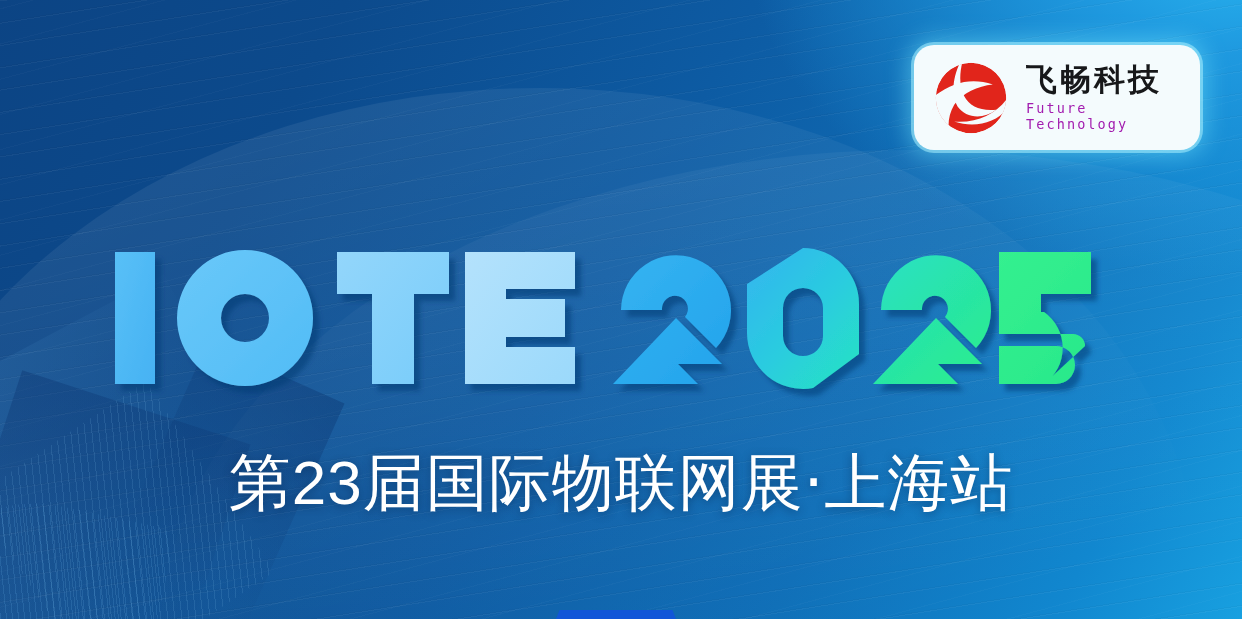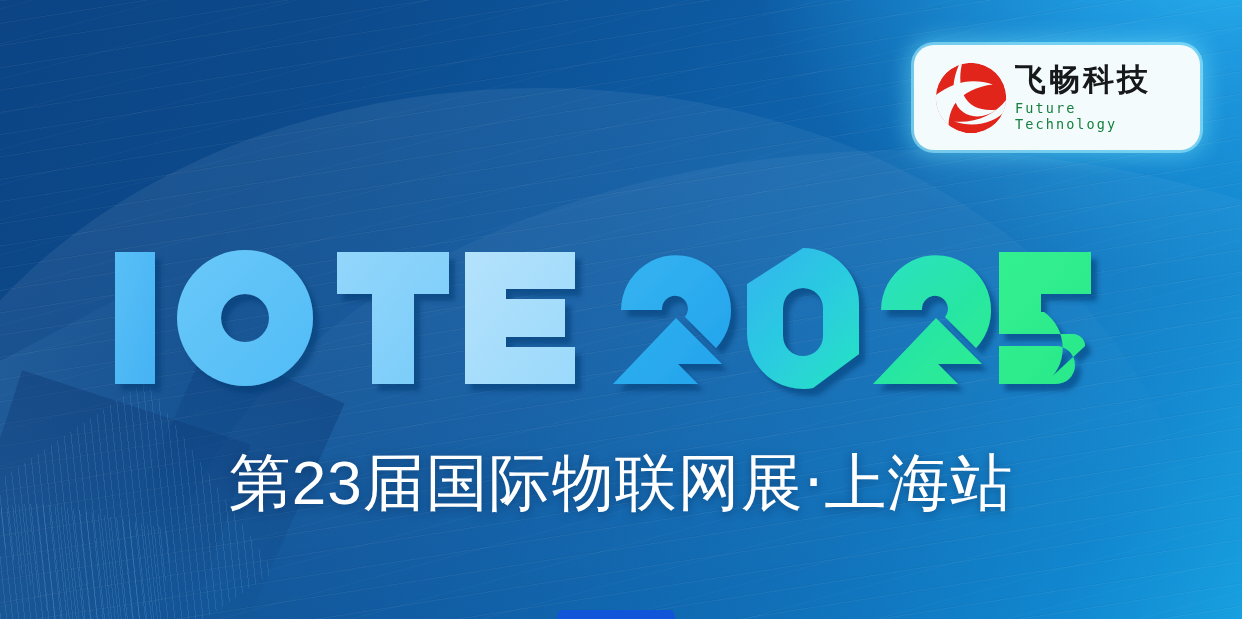--- a/index.html
+++ b/index.html
@@ -98,28 +98,28 @@
   .logo-card{
     position:absolute;right:42px;top:45px;
     width:286px;height:105px;
     background:#f4fbfd;
     border-radius:20px;
     box-shadow:0 0 0 3px rgba(170,240,255,.55), 0 0 22px 6px rgba(120,235,255,.45);
     display:flex;align-items:center;
     padding:0 14px;box-sizing:border-box;
   }
   .logo-mark{width:86px;height:84px;flex:0 0 auto;}
-  .logo-text{margin-left:1px;display:flex;flex-direction:column;justify-content:center;}
+  .logo-text{margin-left:12px;display:flex;flex-direction:column;justify-content:center;}
   .logo-cn{
     font-size:31px;font-weight:700;color:#17181a;
     letter-spacing:3px;line-height:1.05;
     font-family:"DejaVu Sans","Liberation Sans",sans-serif;
   }
   .logo-en{
-    font-size:13.5px;color:#15803d;letter-spacing:2.1px;
+    font-size:13.5px;color:#a21caf;letter-spacing:2.1px;
     margin-top:5px;font-family:"DejaVu Sans Mono","Liberation Mono",monospace;
   }
 
   
   .wordmark{
     position:absolute;left:113px;top:236px;
     width:980px;height:165px;
   }
   .wordmark svg{display:block;width:100%;height:100%;overflow:visible;}
 

